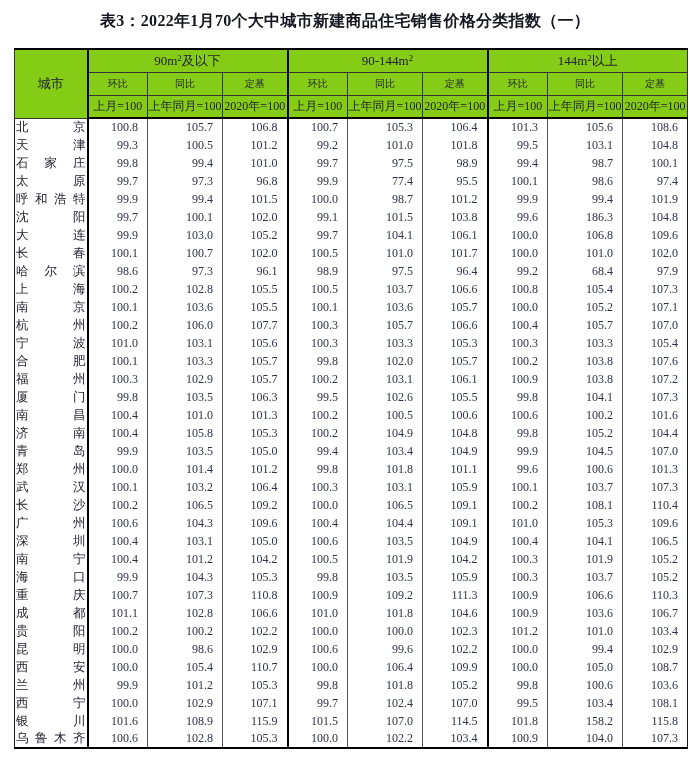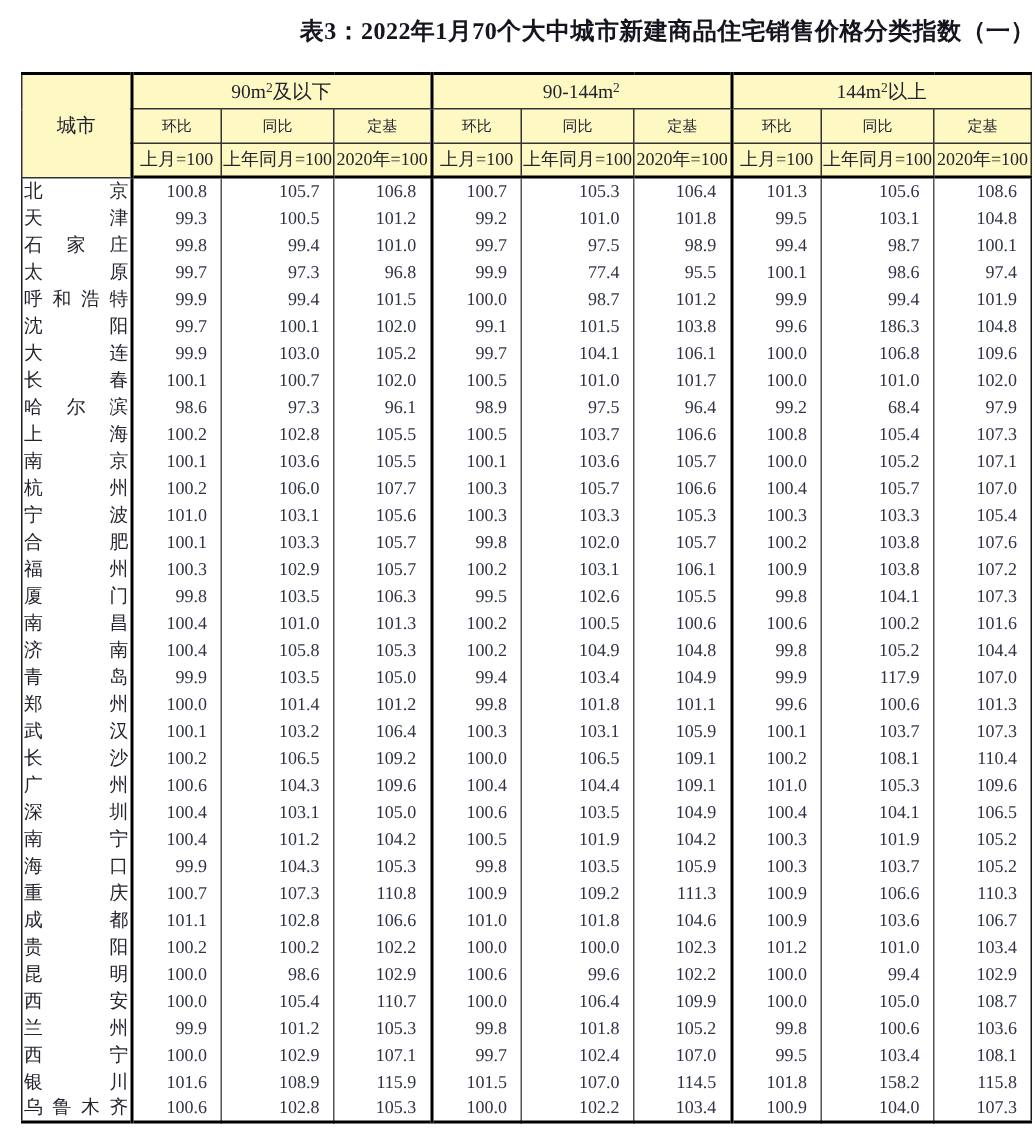--- a/index.html
+++ b/index.html
@@ -15,21 +15,21 @@
     width: 690px;
     height: 757px;
     overflow: hidden;
   }
   .title {
     margin: 0;
     position: absolute;
     top: 11px;
     left: 0;
     width: 100%;
-    text-align: right;
+    text-align: center;
     font-size: 16px;
     font-weight: bold;
     color: #15151f;
     letter-spacing: 0.3px;
   }
   table.idx {
     position: absolute;
     left: 14px;
     top: 48px;
     width: 673px;
@@ -39,21 +39,21 @@
     border-bottom: 2px solid #000;
     border-left: 1px solid #1a1a1a;
     border-right: 1px solid #1a1a1a;
     color: #23232e;
   }
   thead th {
     font-weight: normal;
     text-align: center;
     border: 1px solid #333;
     padding: 0;
-    background: #fef9c3;
+    background: #84cc16;
   }
   tr.h-group th { height: 22px; font-size: 13px; }
   tr.h-kind  th { height: 22px; font-size: 10px; }
   tr.h-base  th { height: 21px; font-size: 12px; border-bottom: 2px solid #000; }
   thead th sup {
     font-size: 9px;
     line-height: 0;
     vertical-align: 4px;
   }
   th.city-head {
@@ -355,21 +355,21 @@
   </tr>
         <tr>
     <th class="city">青岛</th>
     <td class="v">99.9</td>
     <td class="v">103.5</td>
     <td class="v grp-end">105.0</td>
     <td class="v">99.4</td>
     <td class="v">103.4</td>
     <td class="v grp-end">104.9</td>
     <td class="v">99.9</td>
-    <td class="v">117.9</td>
+    <td class="v">104.5</td>
     <td class="v last">107.0</td>
   </tr>
         <tr>
     <th class="city">郑州</th>
     <td class="v">100.0</td>
     <td class="v">101.4</td>
     <td class="v grp-end">101.2</td>
     <td class="v">99.8</td>
     <td class="v">101.8</td>
     <td class="v grp-end">101.1</td>

